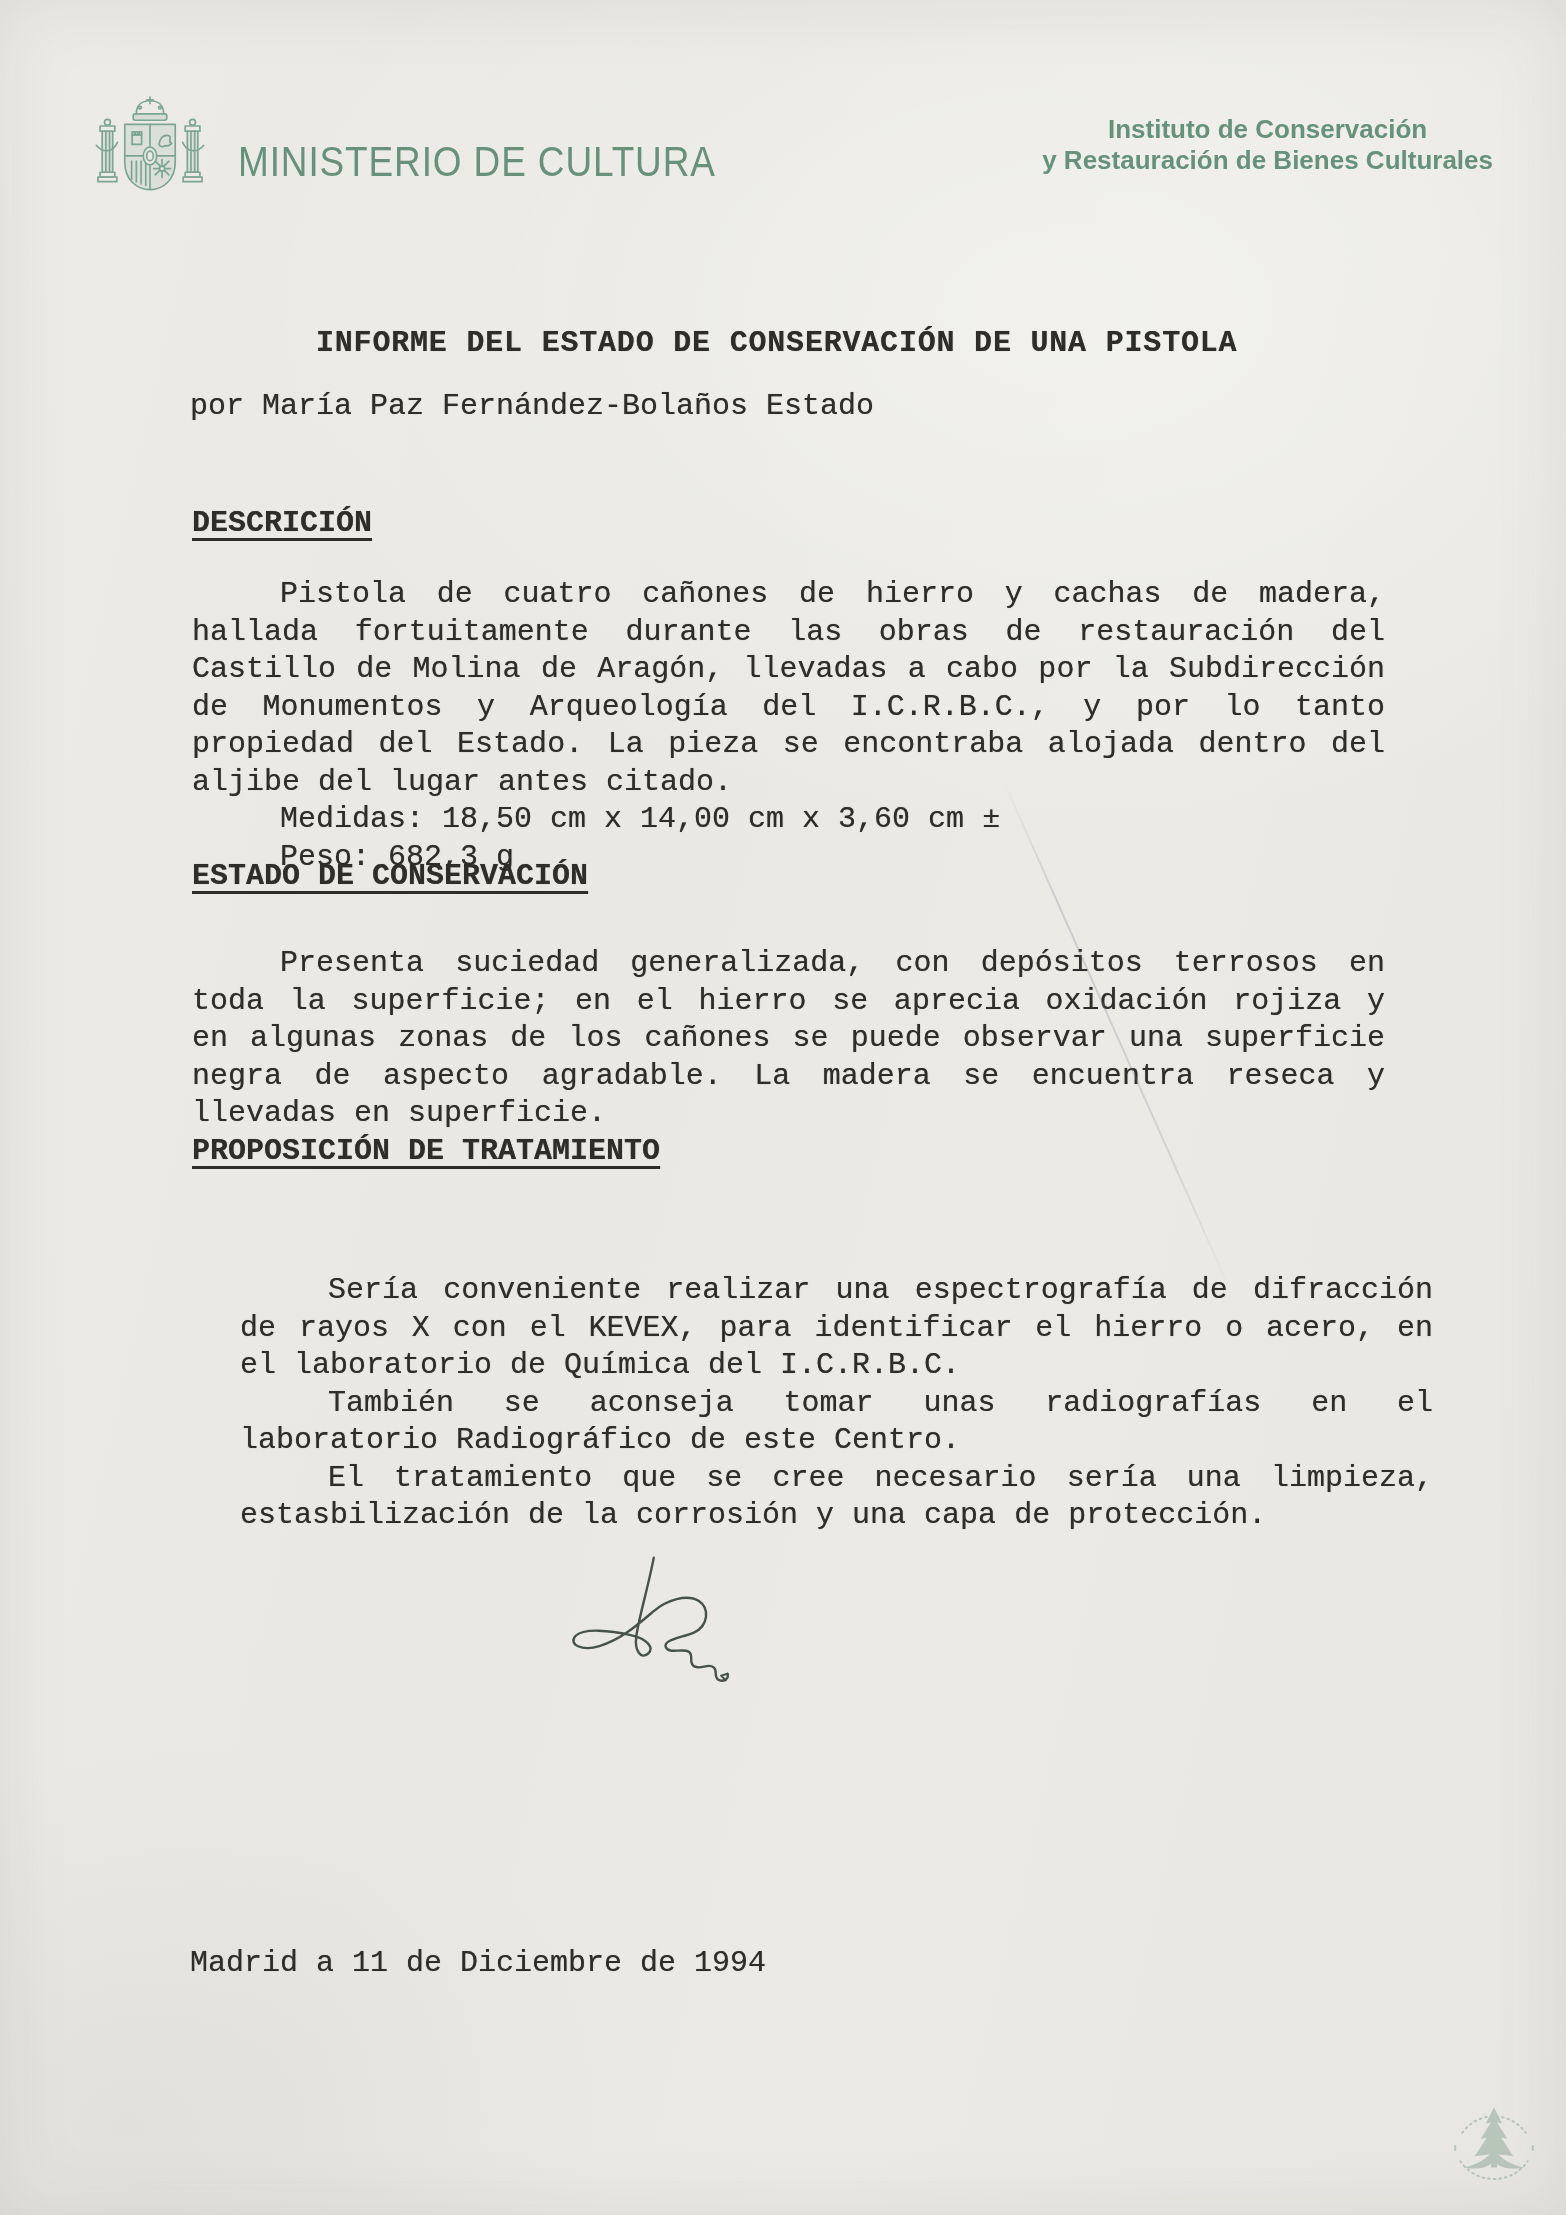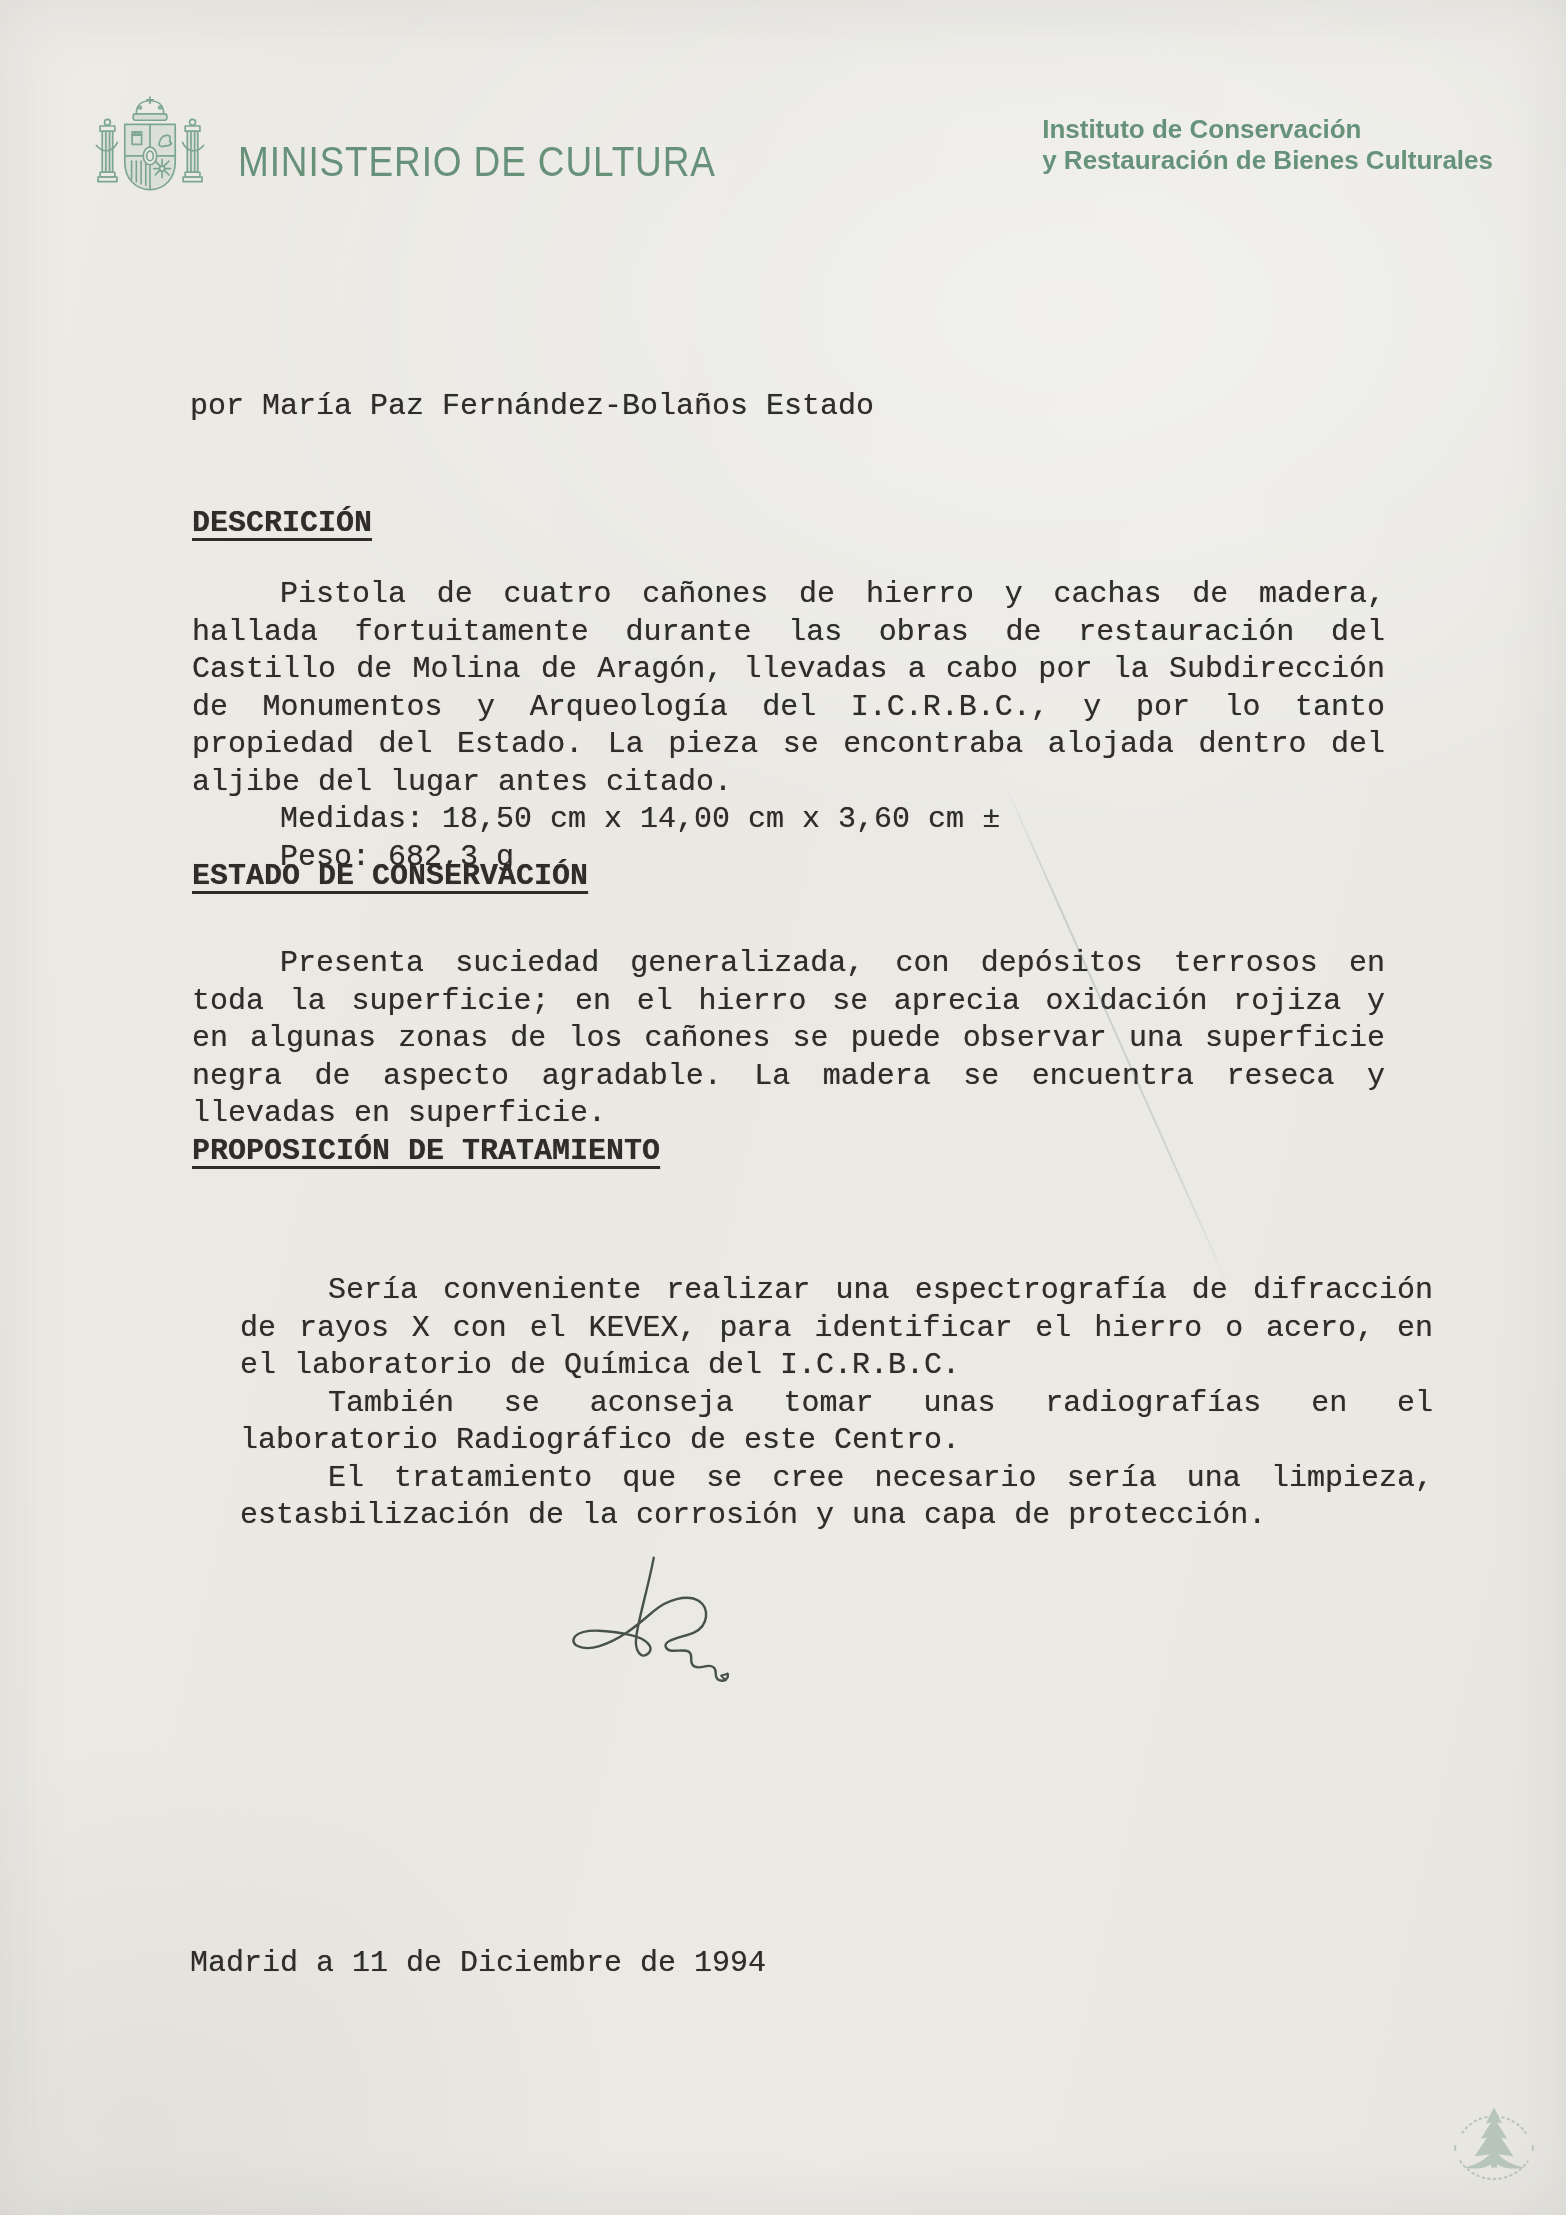--- a/index.html
+++ b/index.html
@@ -19,21 +19,21 @@
   }
   
   .coa{position:absolute;left:92px;top:95px;width:116px;height:124px;opacity:0.85;}
   .ministry{
     position:absolute;left:238px;top:138px;
     font-family:"Liberation Sans","DejaVu Sans",sans-serif;
     font-size:42px;font-weight:400;letter-spacing:1px;color:#679178;
     transform:scaleX(0.88);transform-origin:left top;white-space:nowrap;
   }
   .institute{
-    position:absolute;right:73px;top:114px;text-align:left;
+    position:absolute;right:73px;top:114px;text-align:center;
     font-family:"Liberation Sans","DejaVu Sans",sans-serif;
     font-size:26px;font-weight:bold;line-height:31px;color:#67927a;
   }
   
   .tw{font-size:30px;line-height:37.5px;text-shadow:0 0 0.7px rgba(46,45,42,0.65);}
   .title{position:absolute;left:316px;top:325px;font-weight:bold;letter-spacing:0.8px;white-space:nowrap;}
   .author{position:absolute;left:190px;top:388px;white-space:nowrap;}
   .heading{
     position:absolute;left:192px;font-weight:bold;white-space:nowrap;
     text-decoration:underline;text-underline-offset:7px;text-decoration-thickness:2.5px;
@@ -116,20 +116,21 @@
     </g>
   </svg>
 
   <div class="ministry">MINISTERIO DE CULTURA</div>
 
   <div class="institute">
     <div>Instituto de Conservación</div>
     <div>y Restauración de Bienes Culturales</div>
   </div>
 
+  <div class="tw title">INFORME DEL ESTADO DE CONSERVACIÓN DE UNA PISTOLA</div>
   <div class="tw author">por María Paz Fernández-Bolaños Estado</div>
 
   <div class="tw heading h-desc">DESCRICIÓN</div>
   <div class="tw para p-desc">
     <div class="tline just ind">Pistola de cuatro cañones de hierro y cachas de madera,</div>
     <div class="tline just">hallada fortuitamente durante las obras de restauración del</div>
     <div class="tline just">Castillo de Molina de Aragón, llevadas a cabo por la Subdirección</div>
     <div class="tline just">de Monumentos y Arqueología del I.C.R.B.C., y por lo tanto</div>
     <div class="tline just">propiedad del Estado. La pieza se encontraba alojada dentro del</div>
     <div class="tline">aljibe del lugar antes citado.</div>

